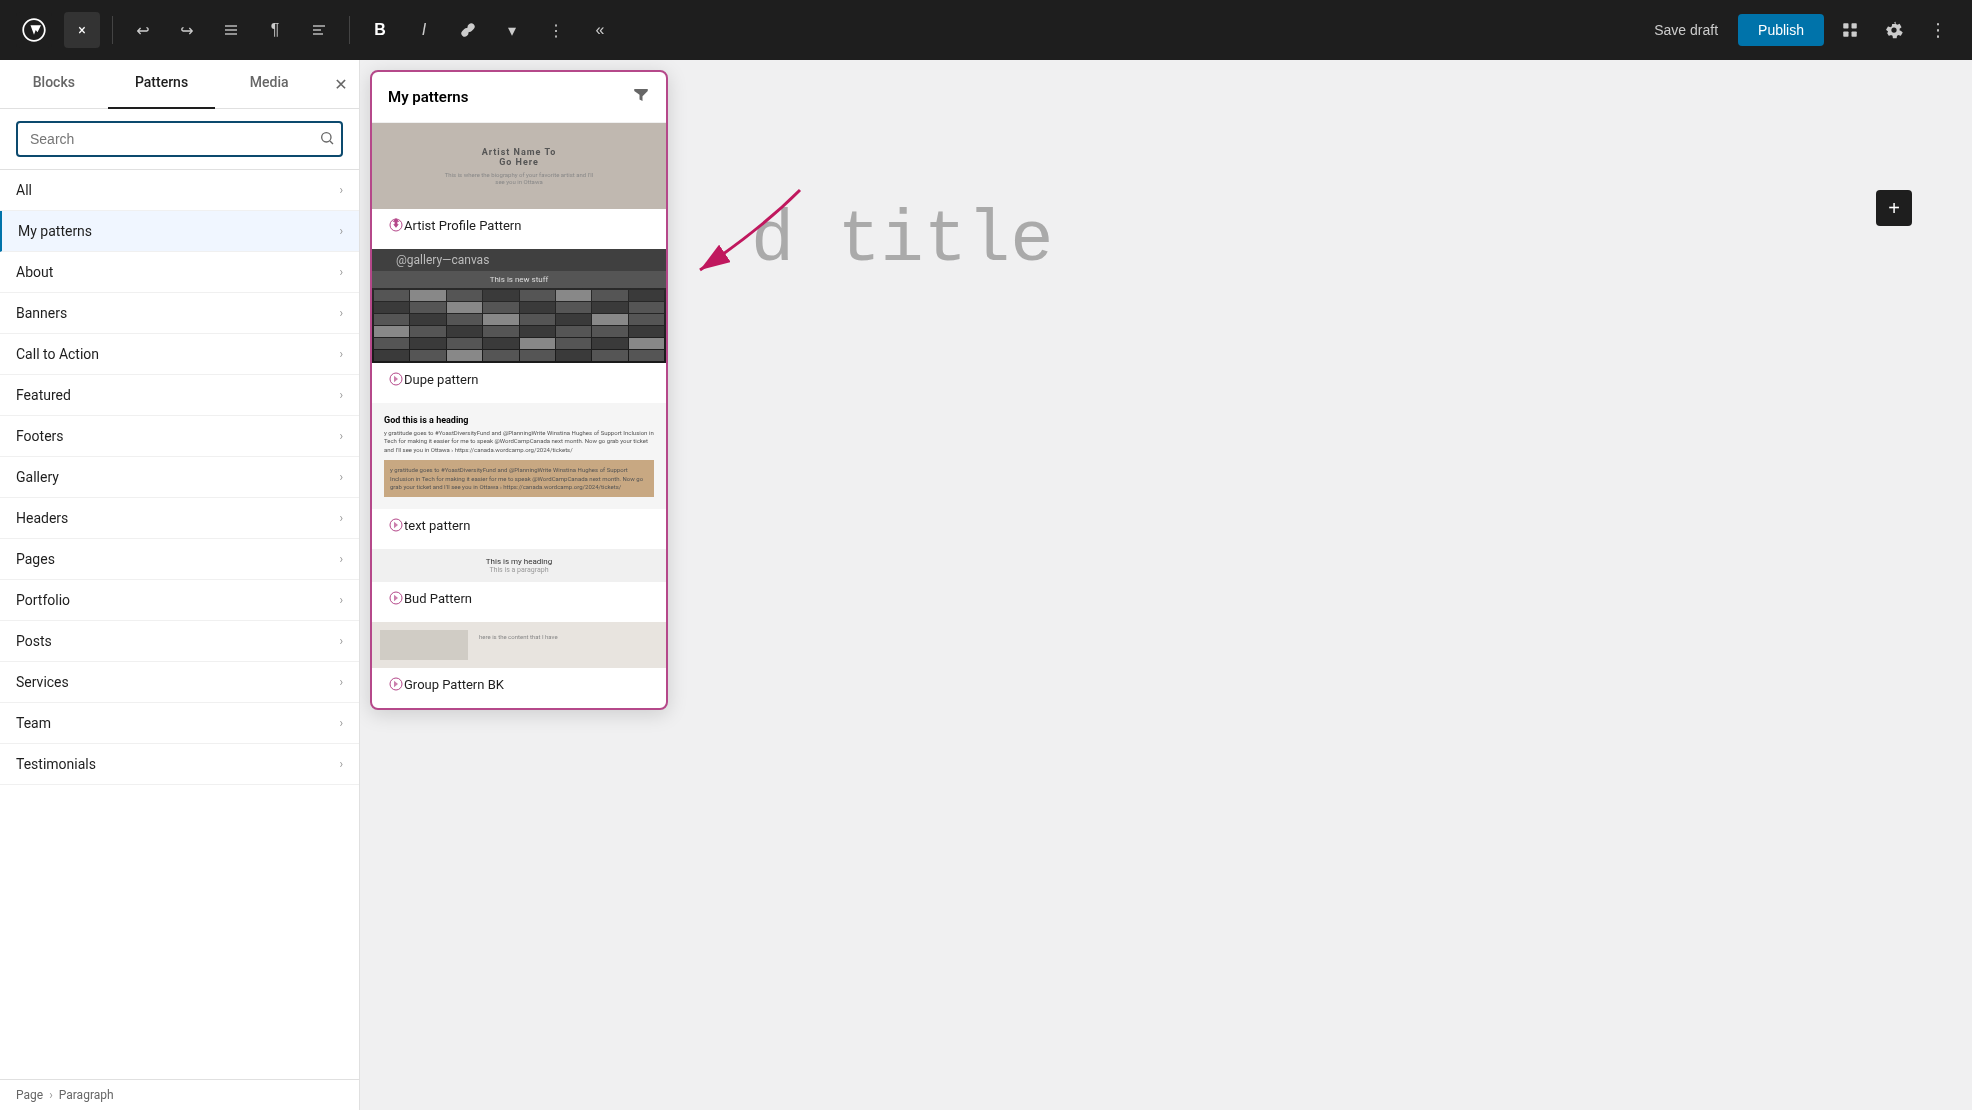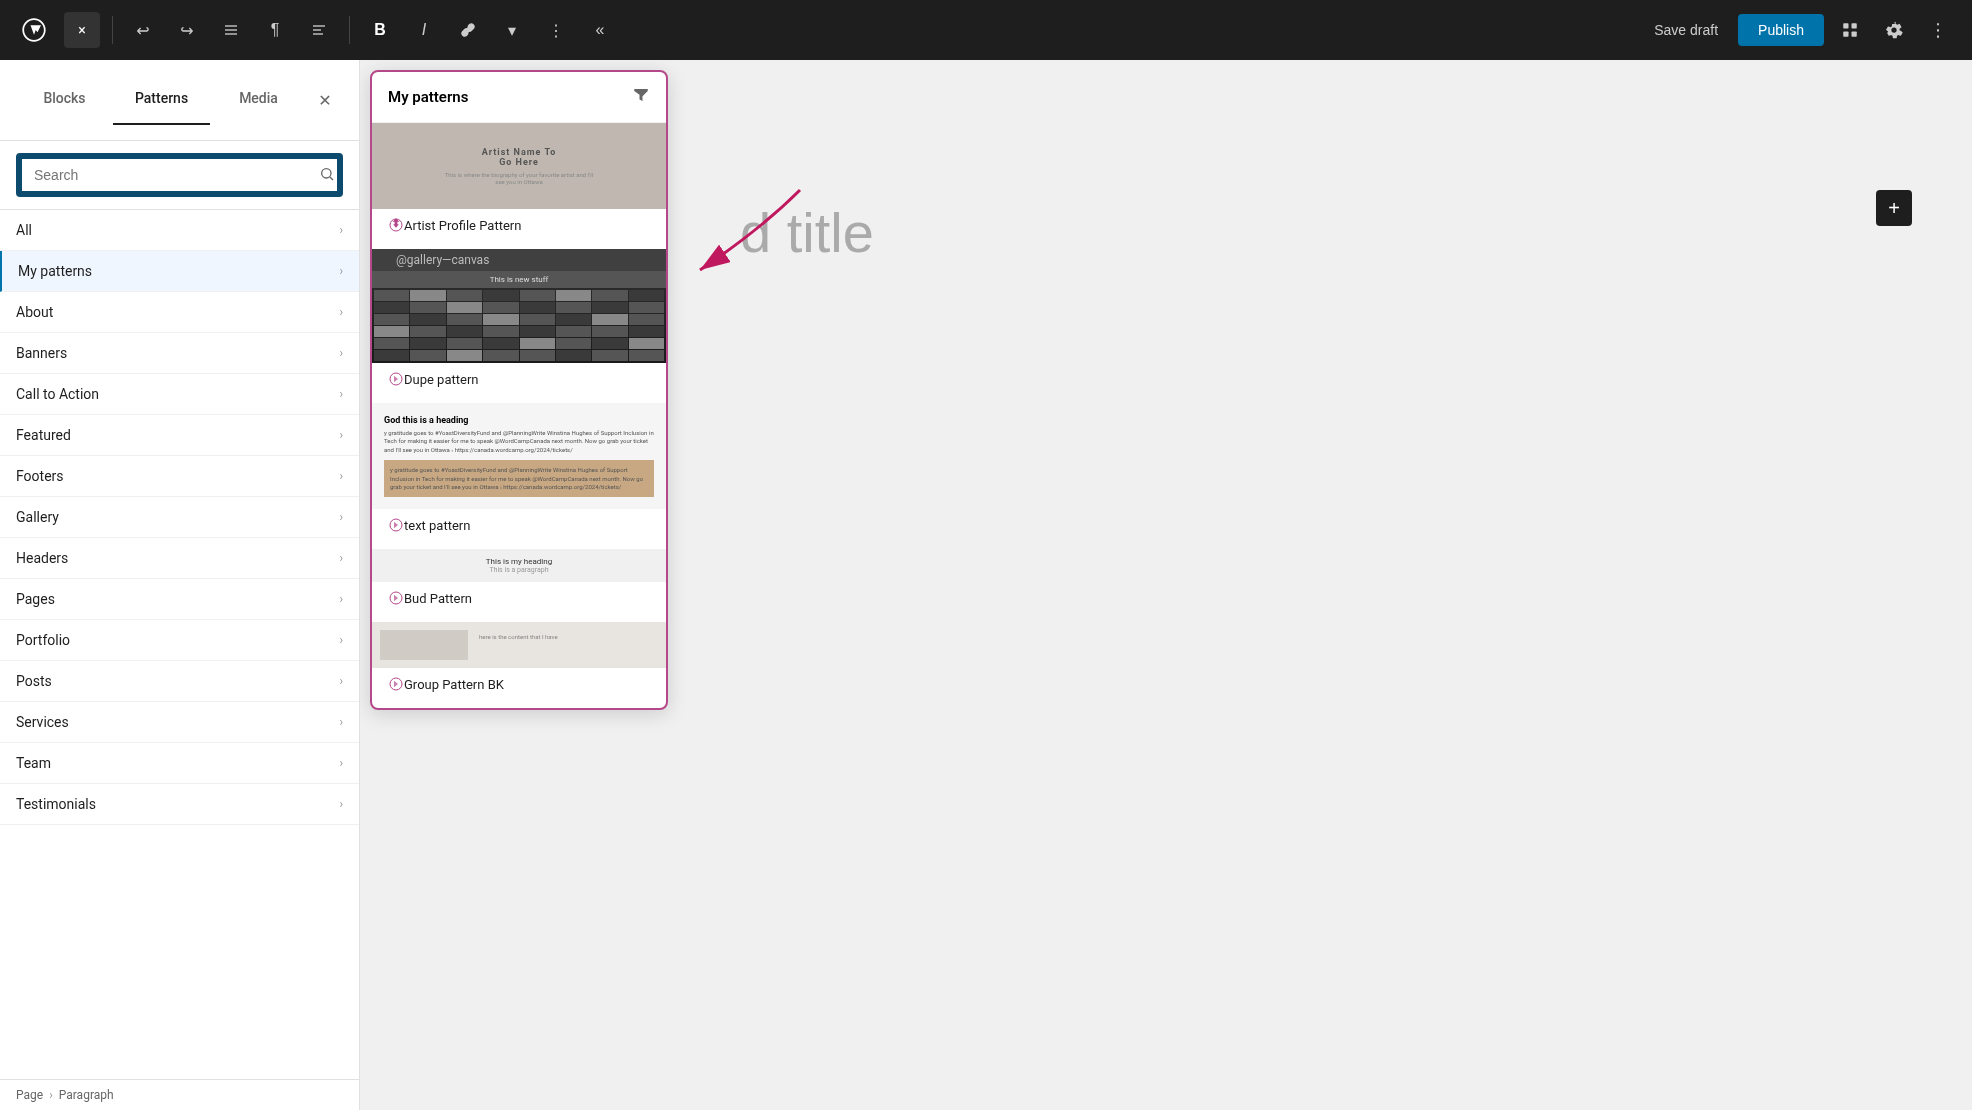--- a/index.html
+++ b/index.html
@@ -39,39 +39,39 @@
 
     
     .main-layout { display: flex; height: calc(1110px - 60px); }
 
     
     .sidebar {
       width: 360px; background: #fff; border-right: 1px solid #e0e0e0;
       display: flex; flex-direction: column; flex-shrink: 0; position: relative; z-index: 50;
     }
     .sidebar-tabs {
-      display: flex; border-bottom: 1px solid #e0e0e0; padding: 16px;
+      display: flex; border-bottom: 1px solid #e0e0e0; padding: 0;
     }
     .sidebar-tab {
       flex: 1; padding: 14px 0; text-align: center; font-size: 14px; font-weight: 500;
       color: #666; cursor: pointer; border-bottom: 2px solid transparent; margin-bottom: -1px;
     }
     .sidebar-tab.active { color: #1e1e1e; border-bottom: 2px solid #1e1e1e; }
     .sidebar-tab-close {
       width: 36px; height: 48px; display: flex; align-items: center; justify-content: center;
       cursor: pointer; color: #666; font-size: 16px; flex-shrink: 0;
     }
     .sidebar-search {
       padding: 12px 16px; border-bottom: 1px solid #e0e0e0;
     }
     .search-input-wrap {
       position: relative; display: flex; align-items: center;
     }
     .search-input {
-      width: 100%; padding: 8px 36px 8px 12px; border: 6px solid #0c4a6e; border-radius: 4px;
+      width: 100%; padding: 8px 36px 8px 12px; border: 2px solid #0c4a6e; border-radius: 4px;
       font-size: 14px; outline: none;
     }
     .search-icon-btn {
       position: absolute; right: 8px; background: none; border: none; cursor: pointer; color: #666;
     }
 
     .sidebar-nav { flex: 1; overflow-y: auto; }
     .nav-item {
       display: flex; align-items: center; padding: 12px 16px; cursor: pointer;
       border-bottom: 1px solid #f0f0f0; font-size: 14px; color: #1e1e1e;
@@ -488,19 +488,19 @@
         <defs>
           <marker id="arrowhead" markerWidth="10" markerHeight="7" refX="10" refY="3.5" orient="auto">
             <polygon points="0 0, 10 3.5, 0 7" fill="#c0185e"></polygon>
           </marker>
         </defs>
         <path d="M 180 10 Q 140 50 80 90" stroke="#c0185e" stroke-width="3" fill="none" marker-end="url(#arrowhead)"></path>
       </svg>
     </div>
 
     <div class="canvas-content">
-      <div style="font-size:56px;color:#aaa;font-weight:300;font-family:Liberation Sans, sans-serif;">d title</div>
+      <div style="font-size:72px;color:#aaa;font-weight:300;font-family:Liberation Mono, monospace;margin-left:11px;">d title</div>
     </div>
 
     <button class="add-block-btn">+</button>
 
   </div>
 </div>
 
 </body></html>

